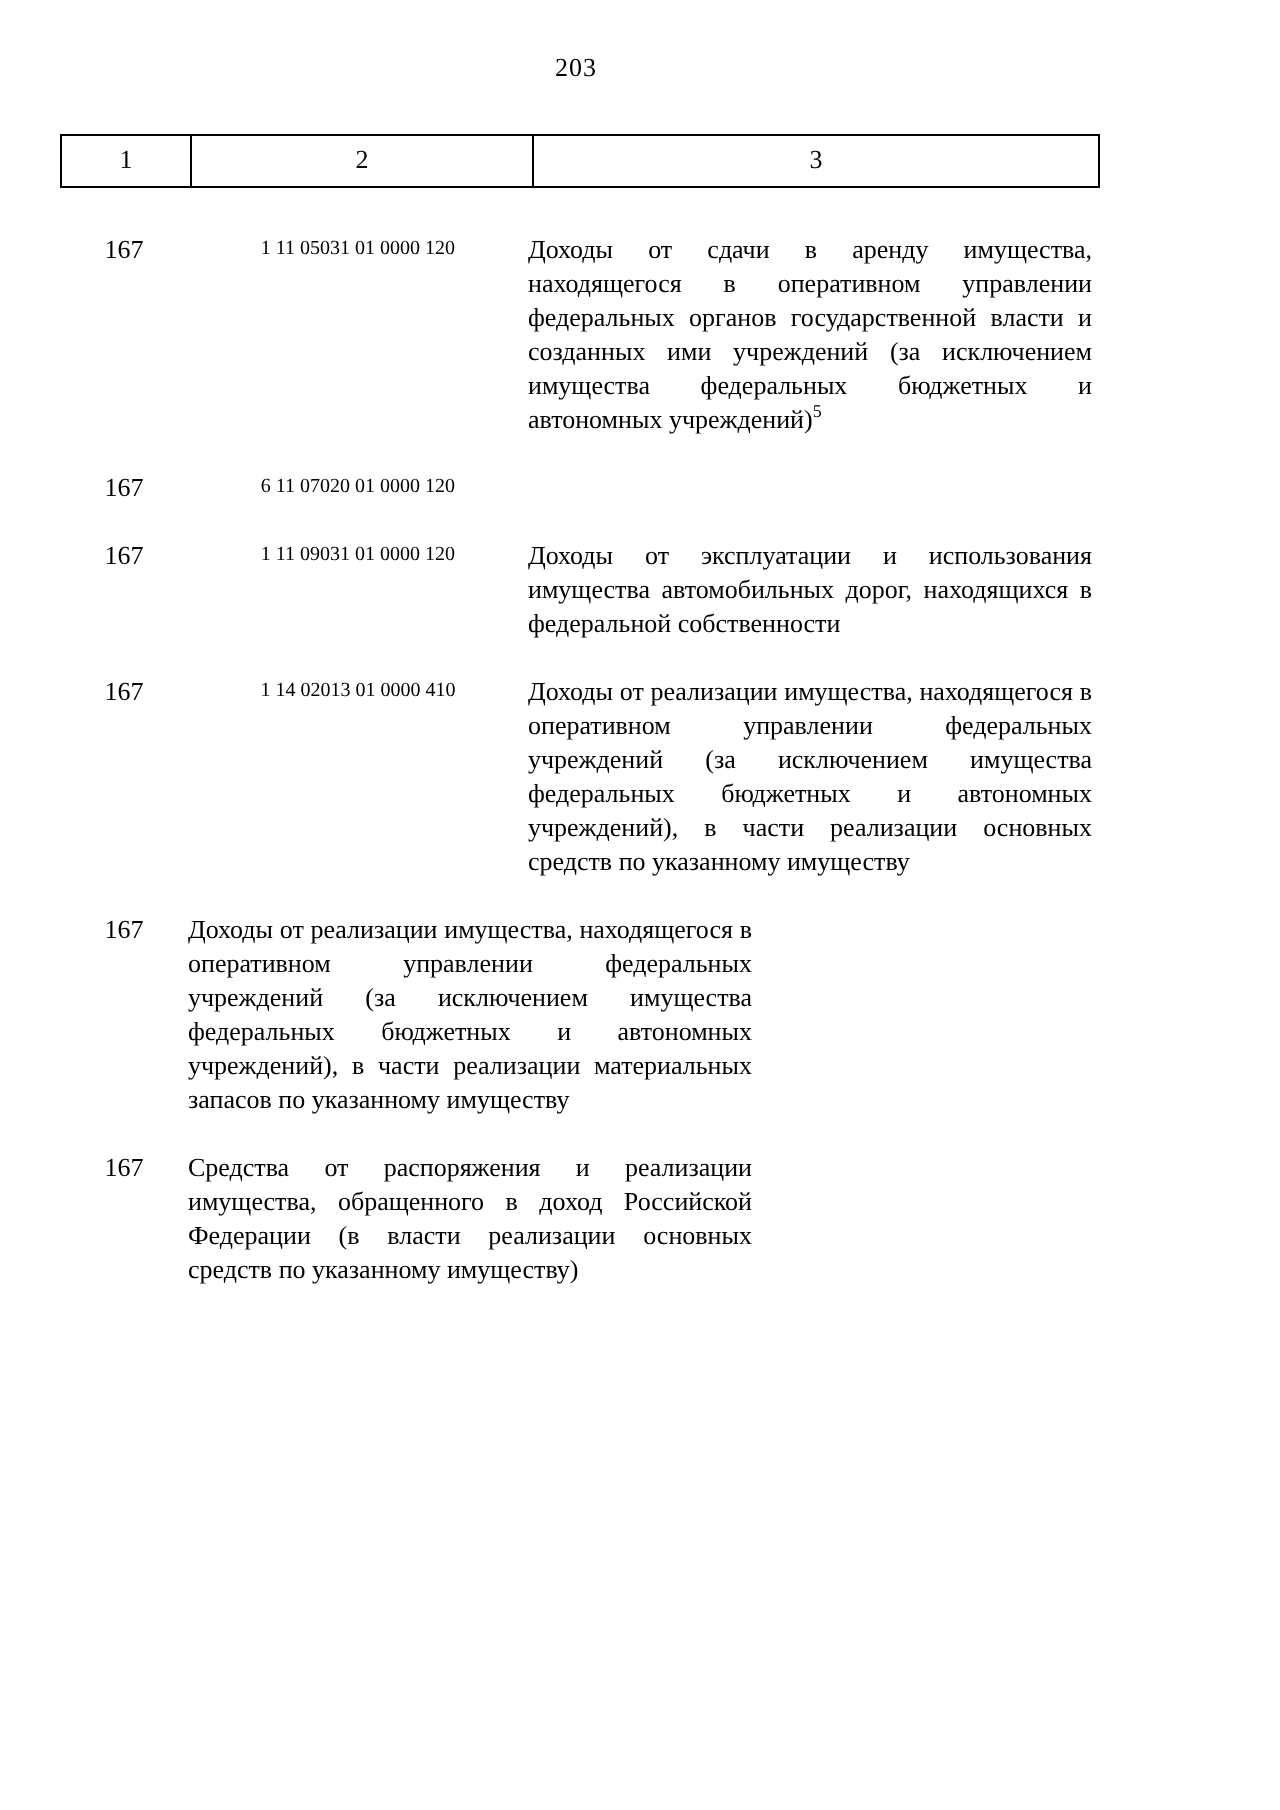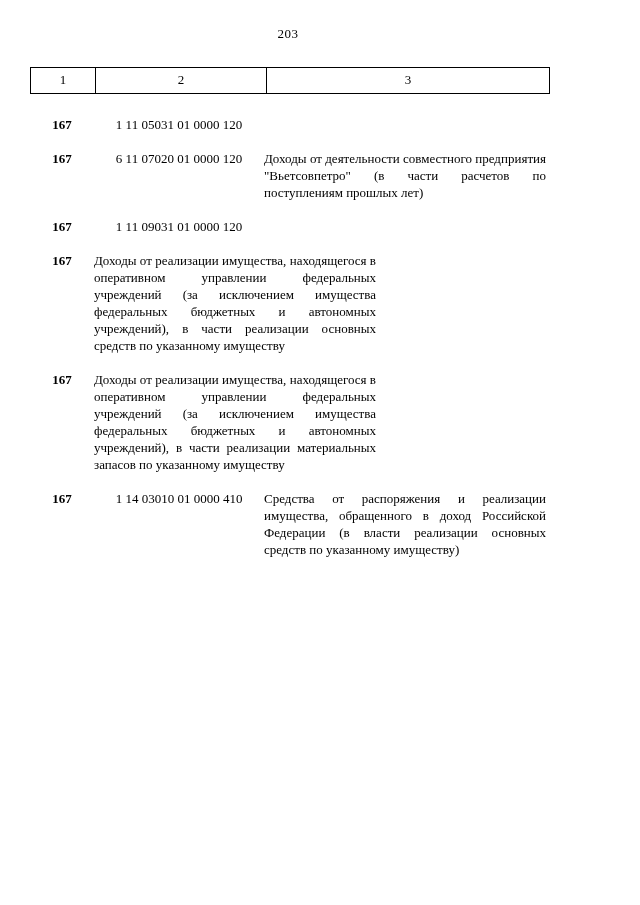--- a/index.html
+++ b/index.html
@@ -55,26 +55,25 @@
     display: flex;
     align-items: flex-start;
     margin-bottom: 17px;
   }
   .cell-num {
     width: 64px;
     text-align: center;
     font-size: 13px;
     line-height: 17px;
     flex: 0 0 64px;
-    font-weight: bold;
   }
   .cell-code {
     width: 170px;
     text-align: center;
-    font-size: 13px;
+    font-size: 10px;
     line-height: 17px;
     flex: 0 0 170px;
     white-space: nowrap;
   }
   .cell-text {
     width: 282px;
     flex: 0 0 282px;
     font-size: 13px;
     line-height: 17px;
     text-align: justify;
@@ -105,44 +104,45 @@
         <td class="col3">3</td>
       </tr>
     </tbody>
       </table>
 
     <div class="rows">
 
       <div class="row">
         <div class="cell-num">167</div>
         <div class="cell-code">1 11 05031 01 0000 120</div>
+        <div class="cell-text"><span>Доходы от сдачи в аренду имущества, находящегося в оперативном управлении федеральных органов государственной власти и созданных ими учреждений (за исключением имущества федеральных бюджетных и автономных учреждений)</span><sup>5</sup></div>
       </div>
 
       <div class="row">
         <div class="cell-num">167</div>
         <div class="cell-code">6 11 07020 01 0000 120</div>
-        <div class="cell-text"><span>Доходы от деятельности совместного предприятия "Вьетсовпетро" (в части расчетов по поступлениям прошлых лет)</span><sup></sup></div>
       </div>
 
       <div class="row">
         <div class="cell-num">167</div>
         <div class="cell-code">1 11 09031 01 0000 120</div>
+        <div class="cell-text"><span>Доходы от эксплуатации и использования имущества автомобильных дорог, находящихся в федеральной собственности</span><sup></sup></div>
       </div>
 
       <div class="row">
         <div class="cell-num">167</div>
+        <div class="cell-code">1 14 02013 01 0000 410</div>
         <div class="cell-text"><span>Доходы от реализации имущества, находящегося в оперативном управлении федеральных учреждений (за исключением имущества федеральных бюджетных и автономных учреждений), в части реализации основных средств по указанному имуществу</span><sup></sup></div>
       </div>
 
       <div class="row">
         <div class="cell-num">167</div>
         <div class="cell-text"><span>Доходы от реализации имущества, находящегося в оперативном управлении федеральных учреждений (за исключением имущества федеральных бюджетных и автономных учреждений), в части реализации материальных запасов по указанному имуществу</span><sup></sup></div>
       </div>
 
       <div class="row">
         <div class="cell-num">167</div>
-        <div class="cell-code">1 14 03010 01 0000 410</div>
         <div class="cell-text"><span>Средства от распоряжения и реализации имущества, обращенного в доход Российской Федерации (в власти реализации основных средств по указанному имуществу)</span><sup></sup></div>
       </div>
 
     </div>
   </div>
 </div>
 
 </body></html>

